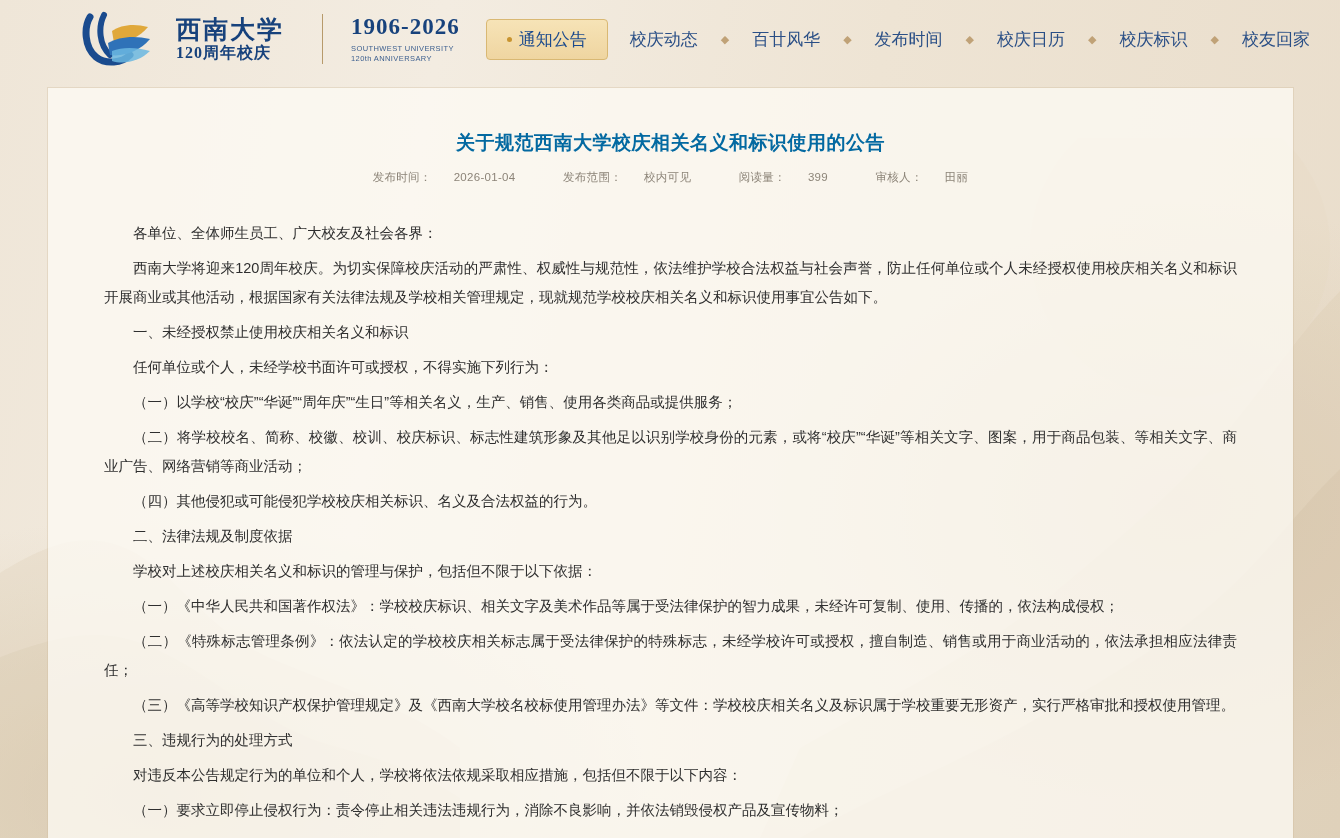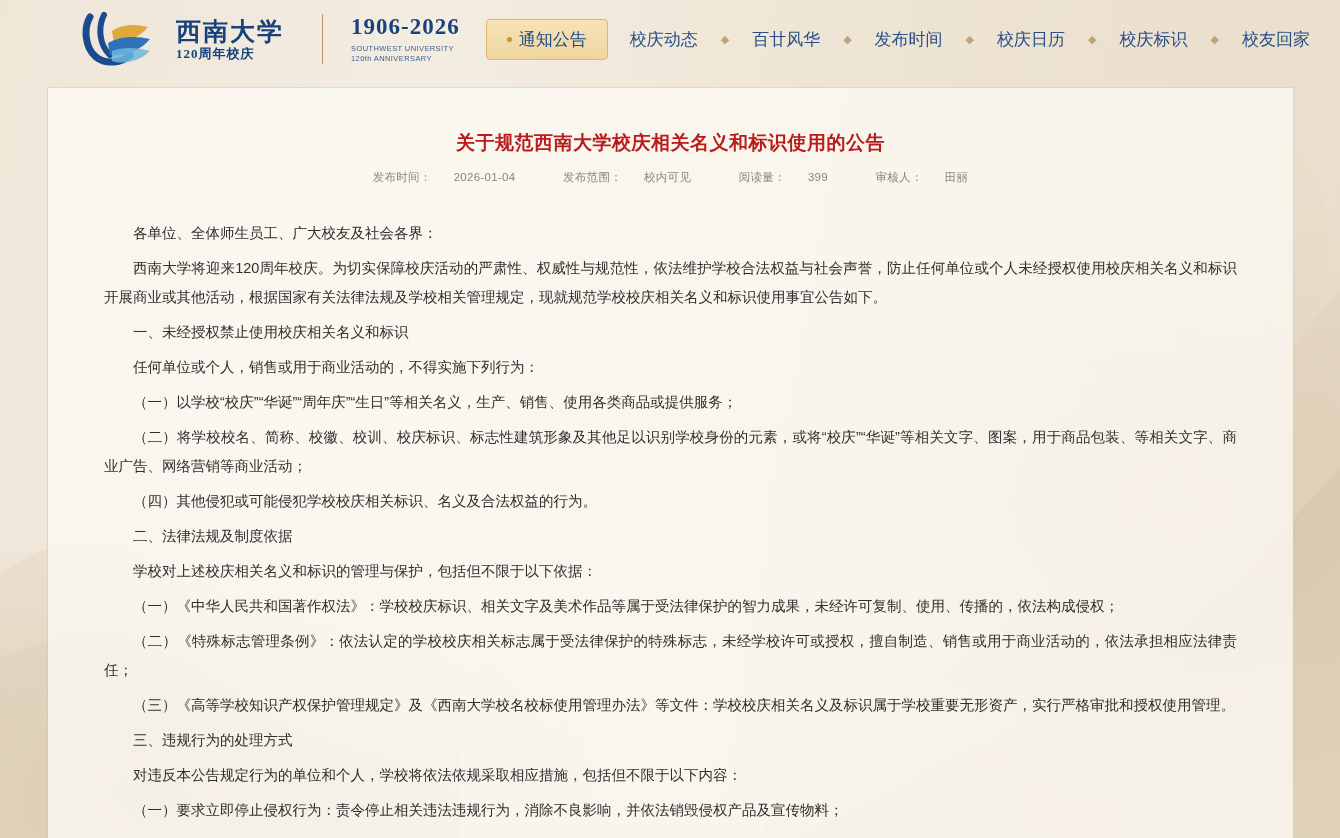--- a/index.html
+++ b/index.html
@@ -75,21 +75,21 @@
     font-family: "Liberation Serif", serif;
     font-size: 25px;
     font-weight: bold;
     color: #17427c;
     letter-spacing: 2px;
     line-height: 1;
   }
   .logo-sub-cn {
     display: block;
     font-family: "Liberation Serif", serif;
-    font-size: 13px;
+    font-size: 16px;
     font-weight: bold;
     color: #17427c;
     letter-spacing: 1px;
     line-height: 1;
     margin-top: 3px;
   }
   .logo-textblock {
     margin-left: 4px;
     padding-right: 10px;
     display: flex;
@@ -181,21 +181,21 @@
     z-index: 3;
     overflow: hidden;
   }
   .card-inner {
     padding: 30px 56px 0 56px;
   }
   .doc-title {
     text-align: center;
     font-size: 19px;
     font-weight: bold;
-    color: #b91c1c;
+    color: #0369a1;
     font-family: "Liberation Sans", sans-serif;
     letter-spacing: .5px;
     margin-top: 12px;
   }
   .doc-meta {
     text-align: center;
     margin-top: 14px;
     font-size: 11.5px;
     color: #8c8478;
     letter-spacing: .3px;
@@ -282,21 +282,21 @@
       <span><span>发布时间：</span><span>2026-01-04</span></span>
       <span><span>发布范围：</span><span>校内可见</span></span>
       <span><span>阅读量：</span><span>399</span></span>
       <span><span>审核人：</span><span>田丽</span></span>
     </div>
 
     <div class="doc-body">
       <p>各单位、全体师生员工、广大校友及社会各界：</p>
       <p>西南大学将迎来120周年校庆。为切实保障校庆活动的严肃性、权威性与规范性，依法维护学校合法权益与社会声誉，防止任何单位或个人未经授权使用校庆相关名义和标识开展商业或其他活动，根据国家有关法律法规及学校相关管理规定，现就规范学校校庆相关名义和标识使用事宜公告如下。</p>
       <p>一、未经授权禁止使用校庆相关名义和标识</p>
-      <p>任何单位或个人，销售或用于商业活动的，不得实施下列行为：</p>
+      <p>任何单位或个人，未经学校书面许可或授权，不得实施下列行为：</p>
       <p>（一）以学校“校庆”“华诞”“周年庆”“生日”等相关名义，生产、销售、使用各类商品或提供服务；</p>
       <p>（二）将学校校名、简称、校徽、校训、校庆标识、标志性建筑形象及其他足以识别学校身份的元素，或将“校庆”“华诞”等相关文字、图案，用于商品包装、等相关文字、商业广告、网络营销等商业活动；</p>
       <p>（四）其他侵犯或可能侵犯学校校庆相关标识、名义及合法权益的行为。</p>
       <p>二、法律法规及制度依据</p>
       <p>学校对上述校庆相关名义和标识的管理与保护，包括但不限于以下依据：</p>
       <p>（一）《中华人民共和国著作权法》：学校校庆标识、相关文字及美术作品等属于受法律保护的智力成果，未经许可复制、使用、传播的，依法构成侵权；</p>
       <p>（二）《特殊标志管理条例》：依法认定的学校校庆相关标志属于受法律保护的特殊标志，未经学校许可或授权，擅自制造、销售或用于商业活动的，依法承担相应法律责任；</p>
       <p>（三）《高等学校知识产权保护管理规定》及《西南大学校名校标使用管理办法》等文件：学校校庆相关名义及标识属于学校重要无形资产，实行严格审批和授权使用管理。</p>
       <p>三、违规行为的处理方式</p>
       <p>对违反本公告规定行为的单位和个人，学校将依法依规采取相应措施，包括但不限于以下内容：</p>

